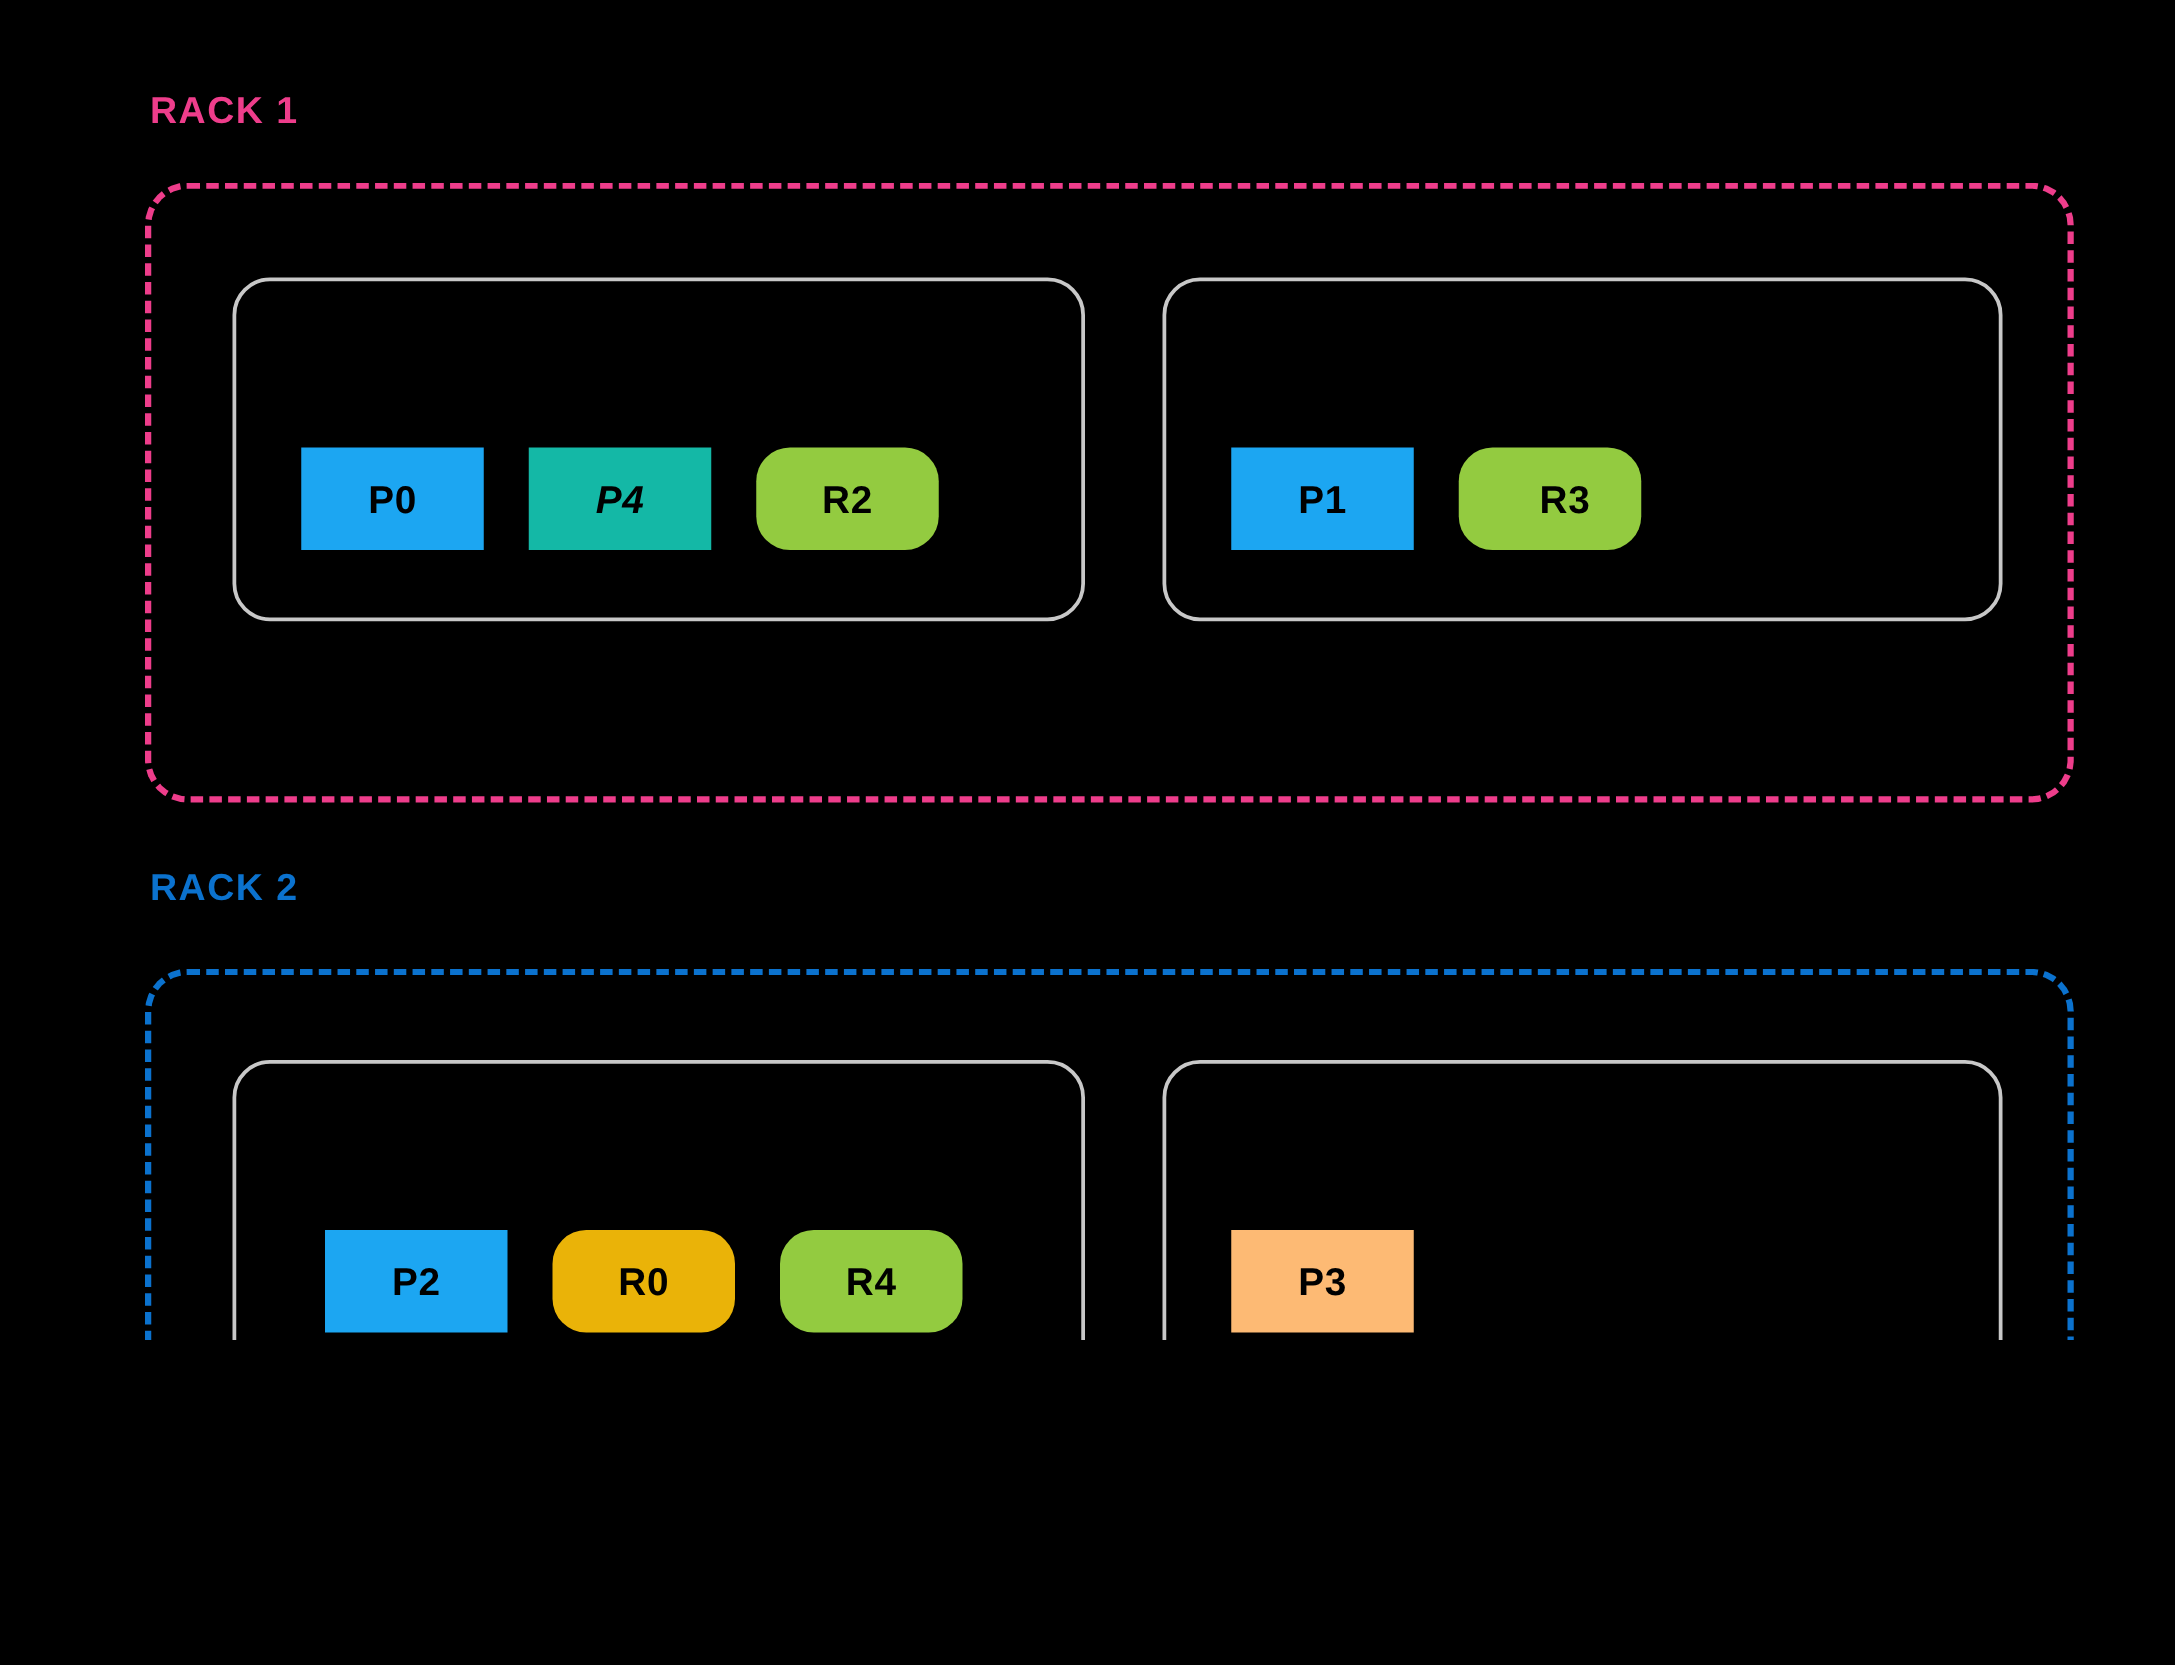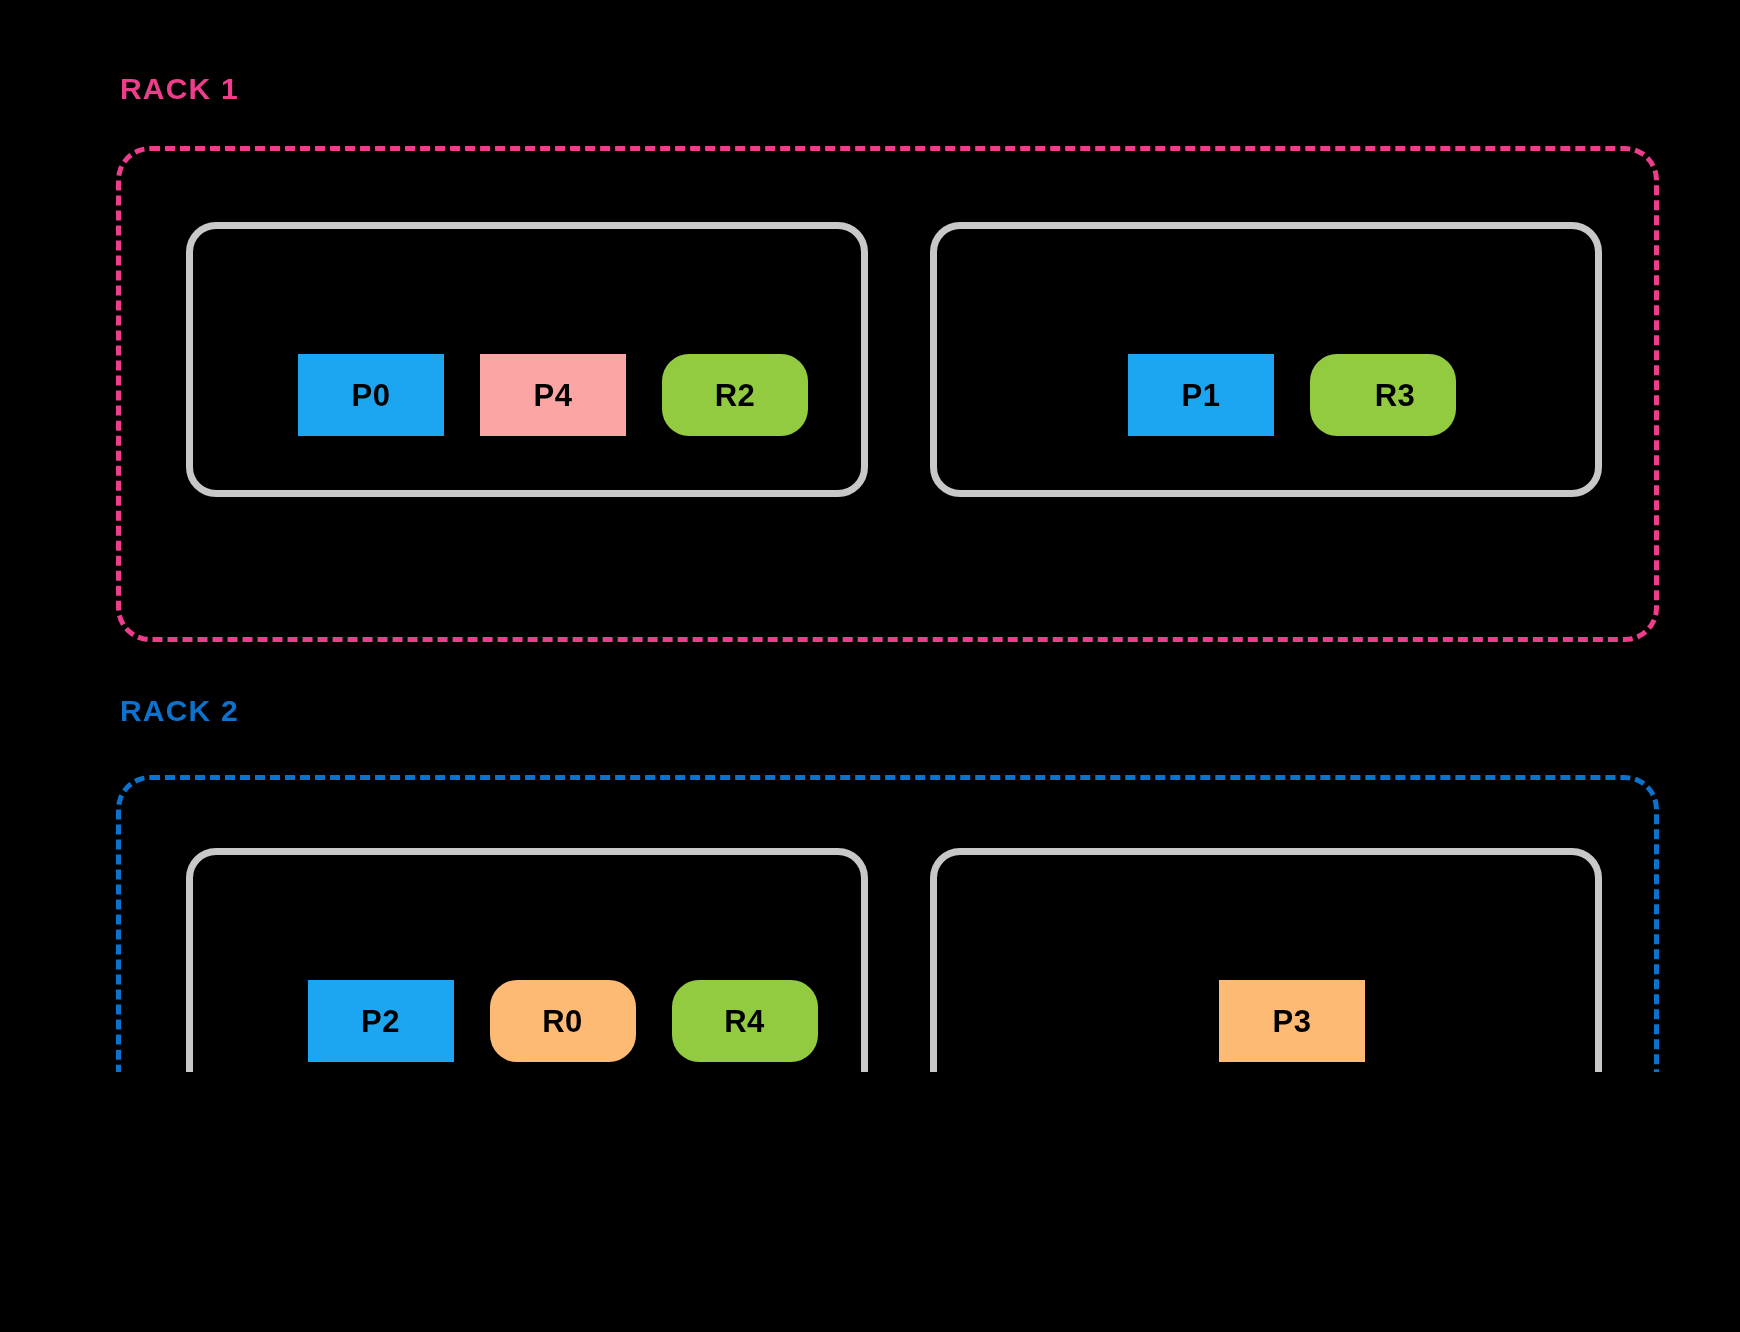--- a/index.html
+++ b/index.html
@@ -36,26 +36,26 @@
     position: absolute;
     border-style: dashed;
     border-width: 5px;
     border-radius: 34px;
     background: transparent;
   }
 
   
   .node-box {
     position: absolute;
-    border: 7px solid #b91c1c;
+    border: 3px solid #b91c1c;
     border-radius: 30px;
     background: transparent;
     display: flex;
     align-items: flex-end;
-    justify-content: center;
+    justify-content: flex-start;
   }
   .node-inner {
     display: flex;
     flex-direction: row;
     align-items: center;
     gap: 36px;
     padding-left: 52px;
     padding-bottom: 54px;
   }
 
@@ -80,39 +80,39 @@
 <body>
 
 <div id="canvas" style="width: 1740px; height: 1072px; background: rgb(0, 0, 0);">
 
   <div class="rack-label" style="left: 120px; top: 74px; color: rgb(238, 61, 139);">RACK 1</div>
   <div class="rack-box" style="left: 116px; top: 146px; width: 1543px; height: 496px; border-color: rgb(238, 61, 139);"></div>
 
   <div class="node-box" style="left: 186px; top: 222px; width: 682px; height: 275px; border-color: rgb(200, 200, 200);">
     <div class="node-inner">
       <div class="block primary" style="background: rgb(28, 166, 242); color: rgb(0, 0, 0);">P0</div>
-      <div class="block primary" style="background: #fca5a5; color: rgb(0, 0, 0);">P4</div>
+      <div class="block primary" style="background: #14b8a6; color: rgb(0, 0, 0); font-style: italic;">P4</div>
       <div class="block replica" style="background: rgb(147, 203, 64); color: rgb(0, 0, 0);">R2</div>
     </div>
   </div>
 
   <div class="node-box" style="left: 930px; top: 222px; width: 672px; height: 275px; border-color: rgb(200, 200, 200);">
     <div class="node-inner">
       <div class="block primary" style="background: rgb(28, 166, 242); color: rgb(0, 0, 0);">P1</div>
       <div class="block replica" style="background: rgb(147, 203, 64); color: rgb(0, 0, 0); padding-left: 24px;">R3</div>
     </div>
   </div>
 
   <div class="rack-label" style="left: 120px; top: 696px; color: rgb(11, 114, 206);">RACK 2</div>
   <div class="rack-box" style="left: 116px; top: 775px; width: 1543px; height: 466px; border-color: rgb(11, 114, 206);"></div>
 
   <div class="node-box" style="left: 186px; top: 848px; width: 682px; height: 275px; border-color: rgb(200, 200, 200);">
     <div class="node-inner">
       <div class="block primary" style="background: rgb(28, 166, 242); color: rgb(0, 0, 0); margin-left: 19px;">P2</div>
-      <div class="block replica" style="background: #fdba74; color: rgb(0, 0, 0);">R0</div>
+      <div class="block replica" style="background: #eab308; color: rgb(0, 0, 0);">R0</div>
       <div class="block replica" style="background: rgb(147, 203, 64); color: rgb(0, 0, 0);">R4</div>
     </div>
   </div>
 
   <div class="node-box" style="left: 930px; top: 848px; width: 672px; height: 275px; border-color: rgb(200, 200, 200);">
     <div class="node-inner">
       <div class="block primary" style="background: #fdba74; color: rgb(0, 0, 0);">P3</div>
     </div>
   </div>
 

